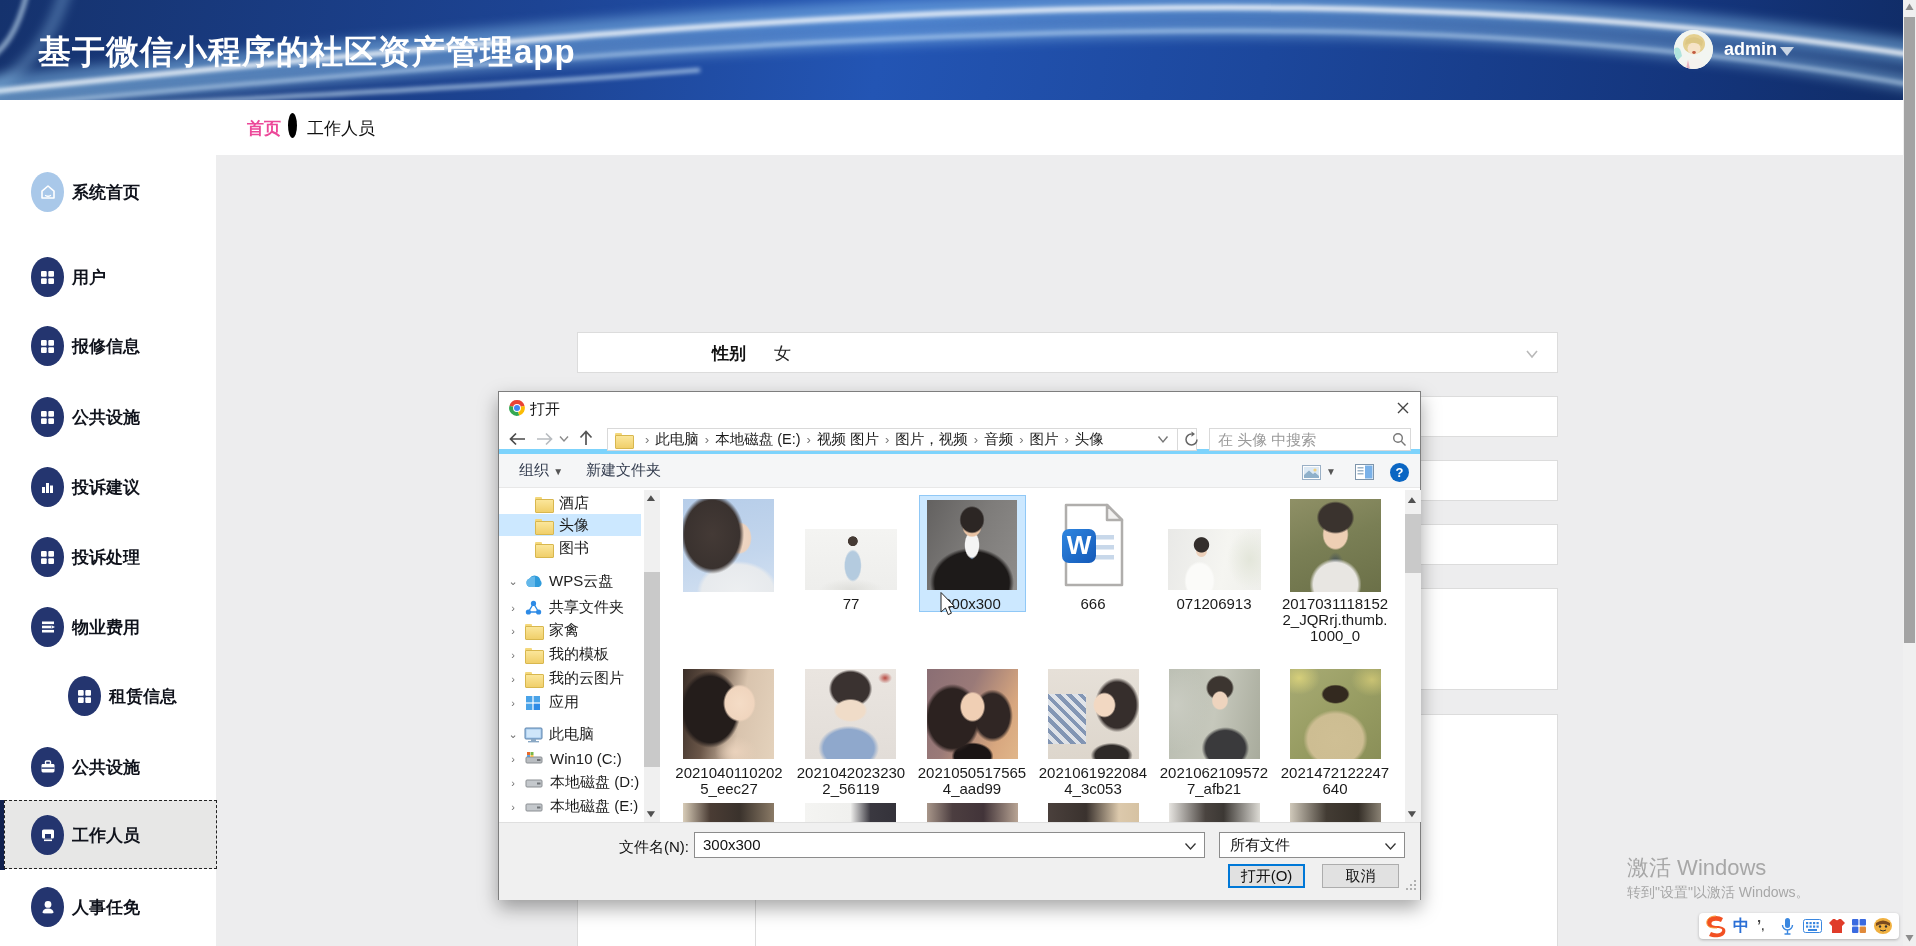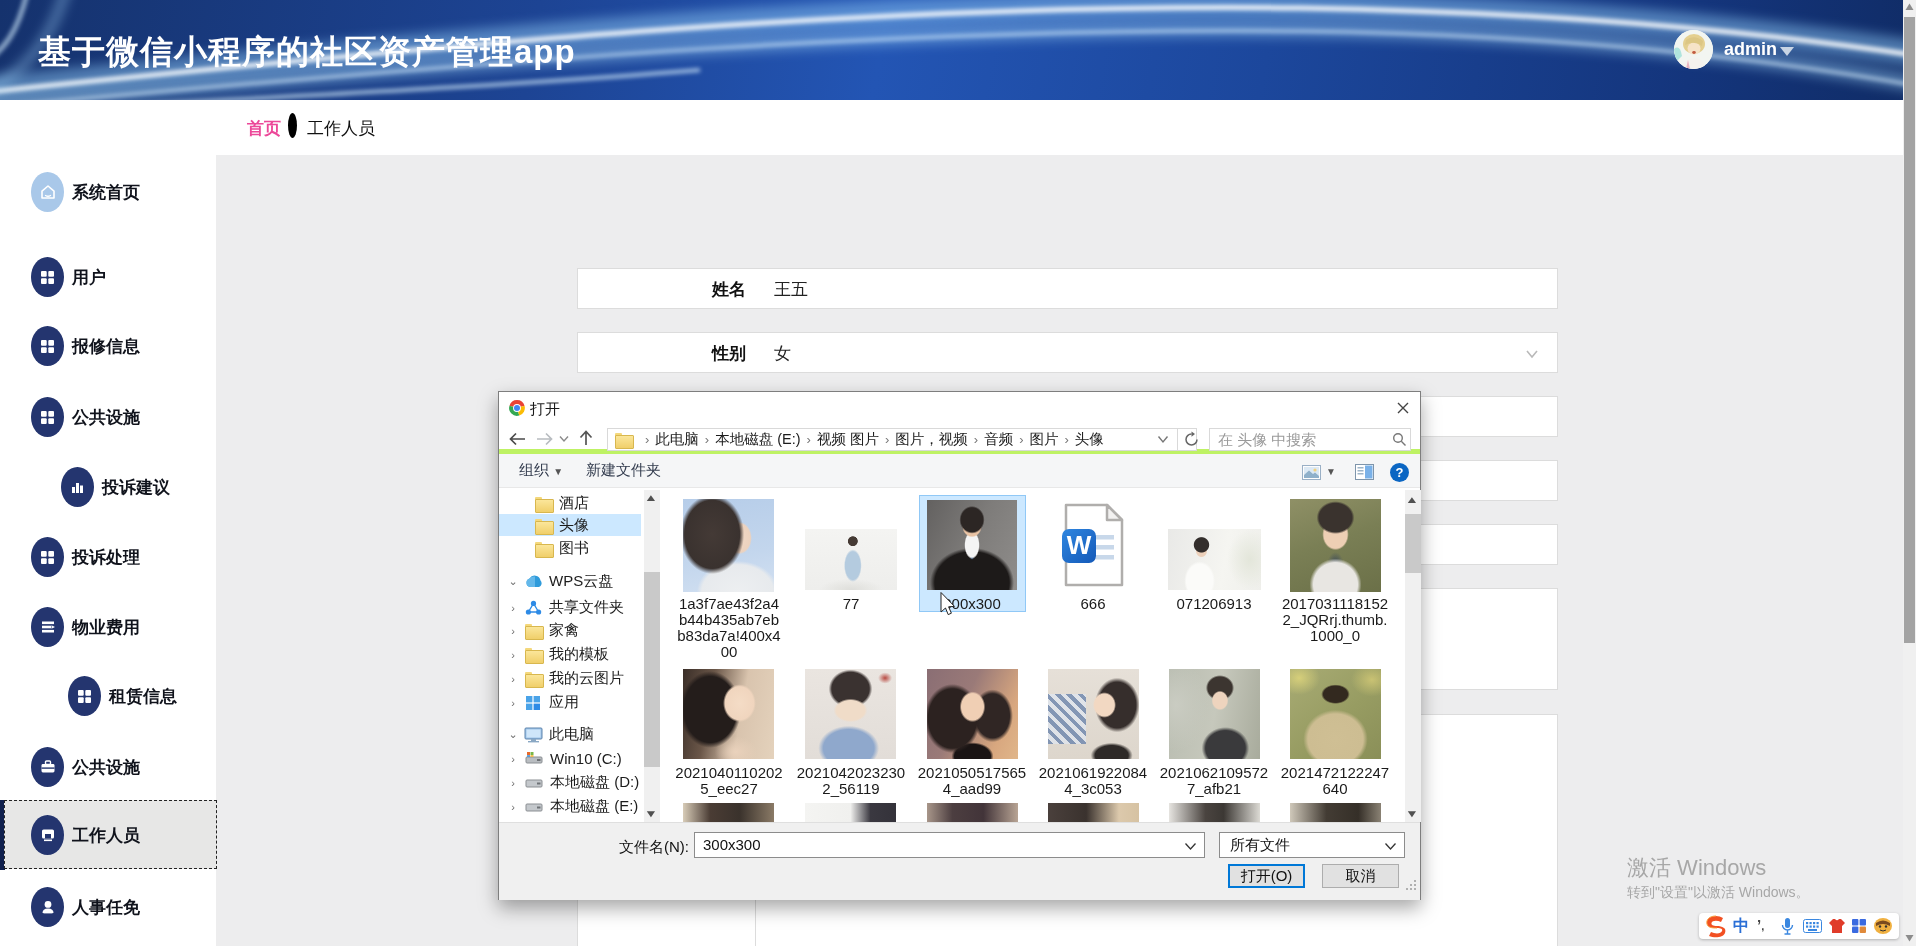--- a/index.html
+++ b/index.html
@@ -31,21 +31,21 @@
 
 
 #content{position:absolute;left:216px;top:155px;width:1687px;height:791px;background:#ededee;}
 
 
 .frow{position:absolute;left:577px;width:981px;background:#fff;border:1px solid #dcdcdc;}
 .frow .lab{position:absolute;left:134px;top:50%;transform:translateY(-50%);font-size:17px;font-weight:bold;color:#111;}
 .frow .val{position:absolute;left:196px;top:50%;transform:translateY(-50%);font-size:17px;color:#222;}
 
 
-#dlg{position:absolute;left:498px;top:391px;width:923px;height:509px;background:#bef264;border:1px solid #7e7e7e;box-shadow:0 8px 18px rgba(0,0,0,0.35);}
+#dlg{position:absolute;left:498px;top:391px;width:923px;height:509px;background:#7dd3fc;border:1px solid #7e7e7e;box-shadow:0 8px 18px rgba(0,0,0,0.35);}
 #dlg .titlebar{position:absolute;left:0;top:0;width:100%;height:33px;background:#fff;}
 #dlg .navrow{position:absolute;left:0;top:33px;width:100%;height:24px;background:#fff;}
 #dlg .toolrow{position:absolute;left:0;top:62px;width:100%;height:33px;background:#f5f6f7;border-bottom:1px solid #e2e2e2;}
 #dlg .mainarea{position:absolute;left:0;top:96px;width:100%;height:334px;background:#fff;}
 #dlg .botbar{position:absolute;left:0;top:430px;width:100%;height:78px;background:#f0f0f0;border-top:1px solid #dfdfdf;}
 
 
 #dlg .dtitle{position:absolute;left:31px;top:8px;font-size:15px;color:#1a1a1a;}
 #dlg .dclose{position:absolute;left:893px;top:5px;width:22px;height:22px;}
 #addr{position:absolute;left:108px;top:36px;width:590px;height:23px;border:1px solid #d9d9d9;background:#fff;display:flex;align-items:center;font-size:14.5px;color:#1c1c1c;white-space:nowrap;overflow:hidden;}
@@ -241,21 +241,21 @@
         <span class="ic">
           <svg width="17" height="17" viewBox="0 0 17 17">
             <rect x="2" y="2" width="5.7" height="5.7" rx="1" fill="#fff"></rect>
             <rect x="9.3" y="2" width="5.7" height="5.7" rx="1" fill="#fff"></rect>
             <rect x="2" y="9.3" width="5.7" height="5.7" rx="1" fill="#fff"></rect>
             <rect x="9.3" y="9.3" width="5.7" height="5.7" rx="1" fill="#fff"></rect>
           </svg>
         </span>
         <span class="tx">公共设施</span>
       </div>
-    <div class="mi" style="top:467px;margin-left:30px;">
+    <div class="mi" style="top:467px;">
         <span class="ic">
           <svg width="17" height="17" viewBox="0 0 17 17">
             <rect x="3" y="8" width="3" height="6" fill="#fff"></rect>
             <rect x="7" y="4" width="3" height="10" fill="#fff"></rect>
             <rect x="11" y="6.5" width="3" height="7.5" fill="#fff"></rect>
           </svg>
         </span>
         <span class="tx">投诉建议</span>
       </div>
     <div class="mi" style="top:537px;">
@@ -316,24 +316,20 @@
           <svg width="18" height="18" viewBox="0 0 18 18">
             <circle cx="9" cy="6.4" r="3.4" fill="#fff"></circle>
             <path d="M3.5 15 Q3.5 10.5 9 10.5 Q14.5 10.5 14.5 15 Z" fill="#fff"></path>
             <rect x="4.5" y="13.6" width="9" height="1.8" fill="#fff"></rect>
           </svg>
         </span>
         <span class="tx">人事任免</span>
       </div>
   </div>
 
-  <div class="frow" style="top:268px;height:41px;">
-      <span class="lab">姓名</span>
-      <span class="val">王五</span>
-    </div>
   <div class="frow" style="top:332px;height:41px;font-family:Liberation Serif, serif;">
       <span class="lab">性别</span>
       <span class="val">女</span>
     <svg style="position:absolute;right:18px;top:14px" width="14" height="14" viewBox="0 0 14 14">
         <path d="M2 4 L7 10 L12 4" fill="none" stroke="#b9b9b9" stroke-width="1.6"></path>
       </svg>
   </div>
   <div class="frow" style="top:396px;height:41px;"></div>
   <div class="frow" style="top:460px;height:41px;"></div>
   <div class="frow" style="top:524px;height:41px;"></div>
@@ -480,21 +476,20 @@
       <defs>
           <linearGradient id="wgrad" x1="0" y1="0" x2="1" y2="1">
             <stop offset="0" stop-color="#2f86e0"></stop>
             <stop offset="1" stop-color="#1459b8"></stop>
           </linearGradient>
         </defs>
     </svg>
     <div class="fthumb" id="t15" style="left:669px;top:137px;width:93px;height:61px;"></div>
     <div class="fthumb" id="t16" style="left:791px;top:107px;width:91px;height:93px;"></div>
 
-    <div class="fitem" style="left:170px;top:204px;width:120px;">1a3f7ae43f2a4<br>b44b435ab7eb<br>b83da7a!400x4<br>00</div>
     <div class="fitem" style="left:292px;top:204px;width:120px;">77</div>
     <div class="fitem" style="left:413px;top:204px;width:120px;">300x300</div>
     <div class="fitem" style="left:534px;top:204px;width:120px;">666</div>
     <div class="fitem" style="left:655px;top:204px;width:120px;">071206913</div>
     <div class="fitem" style="left:776px;top:204px;width:120px;">2017031118152<br>2_JQRrj.thumb.<br>1000_0</div>
 
     <div class="fthumb" id="t21" style="left:184px;top:277px;width:91px;height:90px;"></div>
     <div class="fthumb" id="t22" style="left:306px;top:277px;width:91px;height:90px;"></div>
     <div class="fthumb" id="t23" style="left:428px;top:277px;width:91px;height:90px;"></div>
     <div class="fthumb" id="t24" style="left:549px;top:277px;width:91px;height:90px;"></div>

